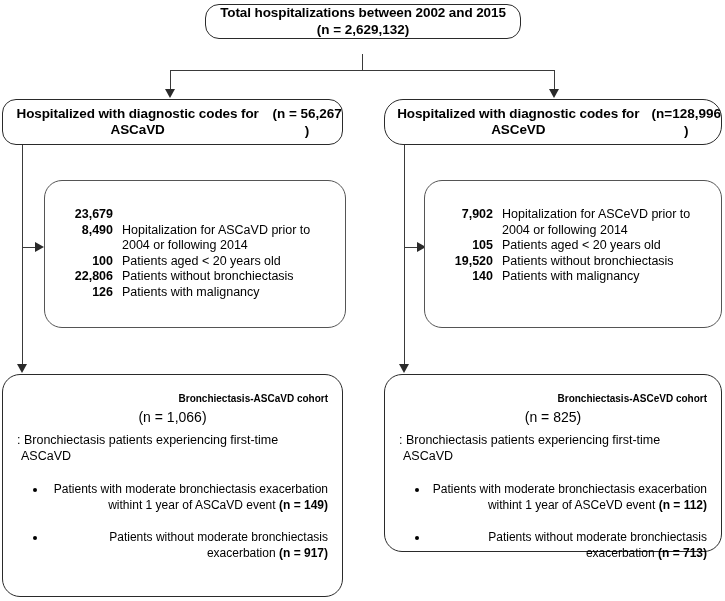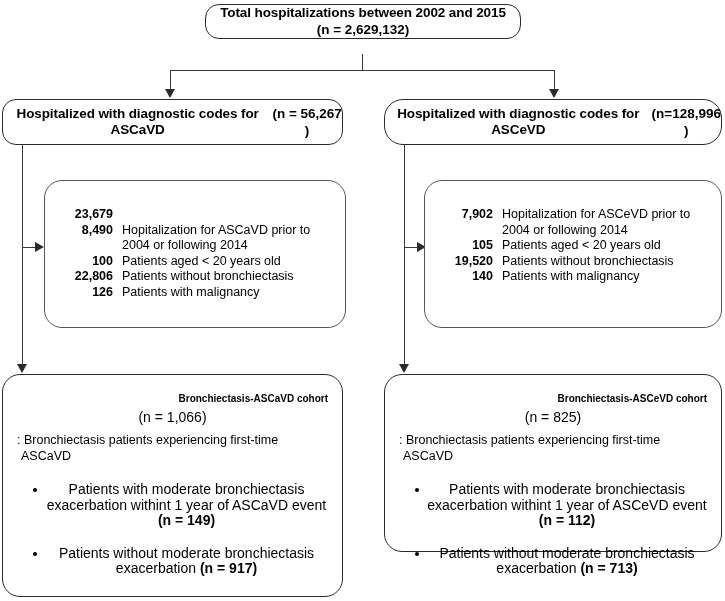--- a/index.html
+++ b/index.html
@@ -114,23 +114,23 @@
     font-size: 12.5px;
     line-height: 15.5px;
     text-align: left;
     margin-top: 7px;
     padding-left: 4px;
     text-indent: -4px;
   }
   .bullets { margin-top: 18px; padding-left: 28px; }
   .bullet-item {
     position: relative;
-    font-size: 14px;
+    font-size: 12px;
     line-height: 15.5px;
-    text-align: center;
+    text-align: right;
     margin-bottom: 17px;
   }
   .bullet-item:last-child { margin-bottom: 1px; }
   .bullet-item .dot {
     position: absolute;
     left: -12px; top: 6px;
     width: 4px; height: 4px;
     border-radius: 50%;
     background: #000;
   }

